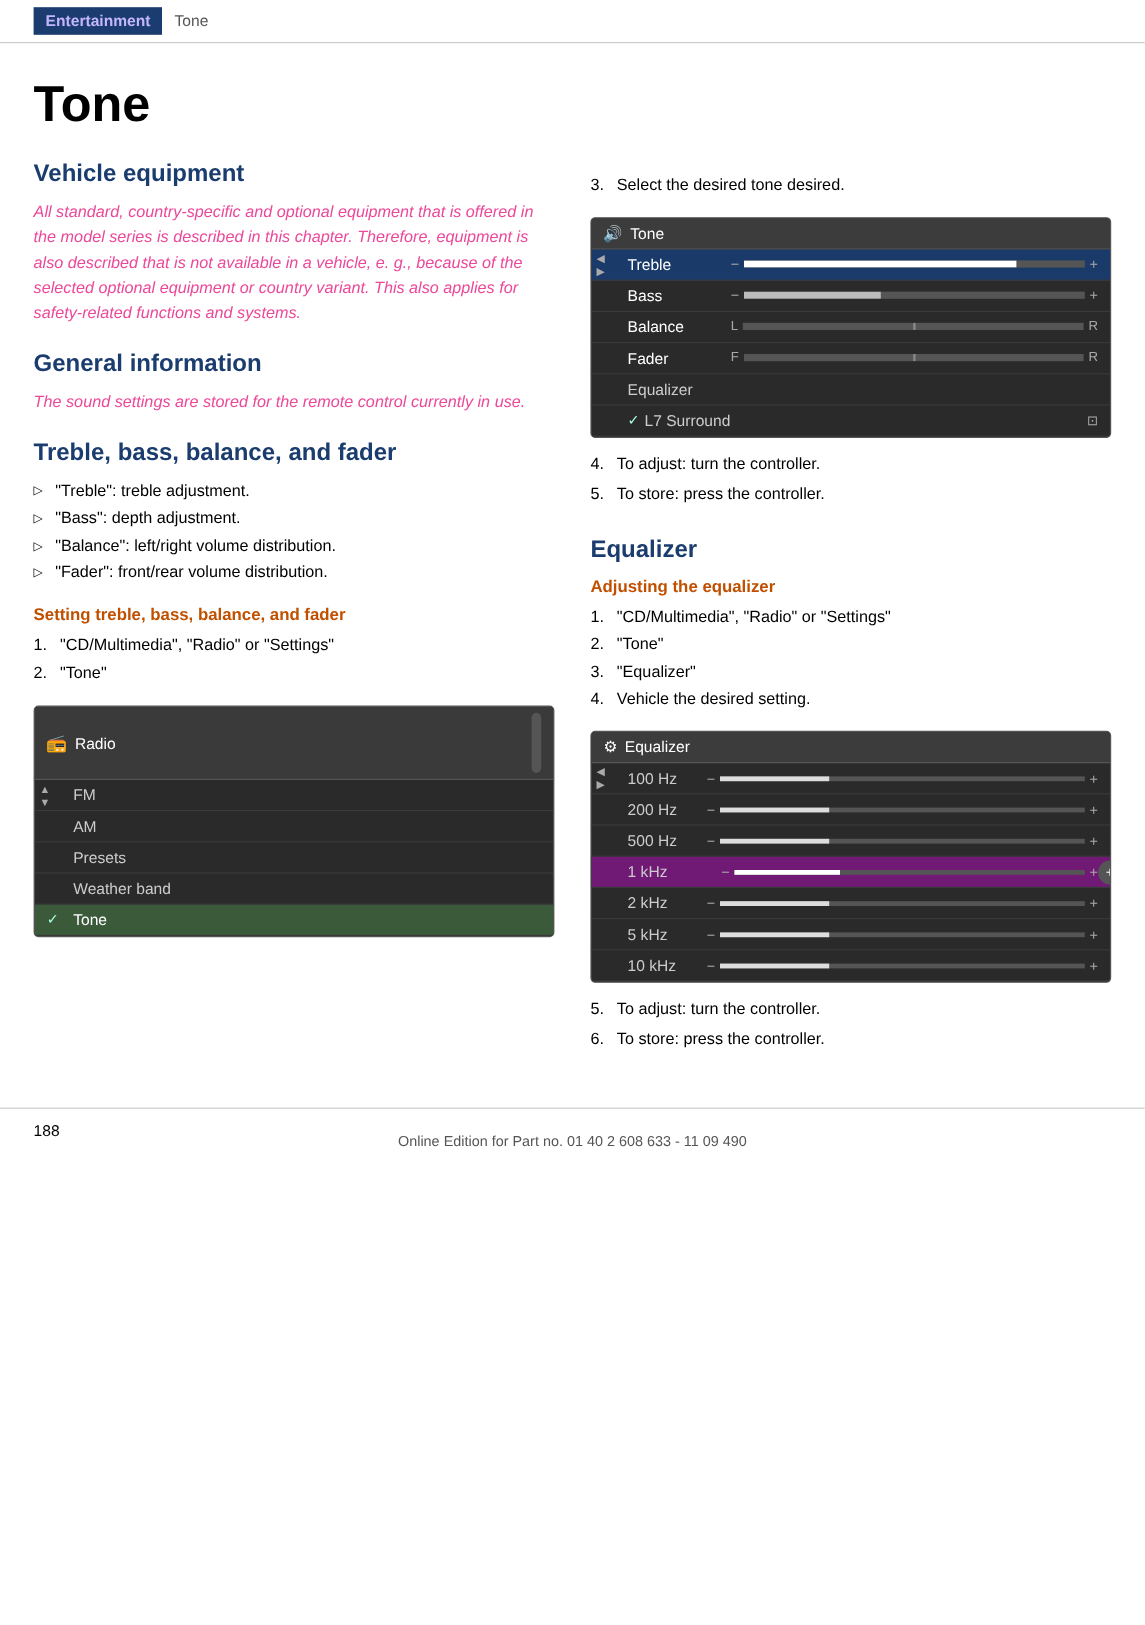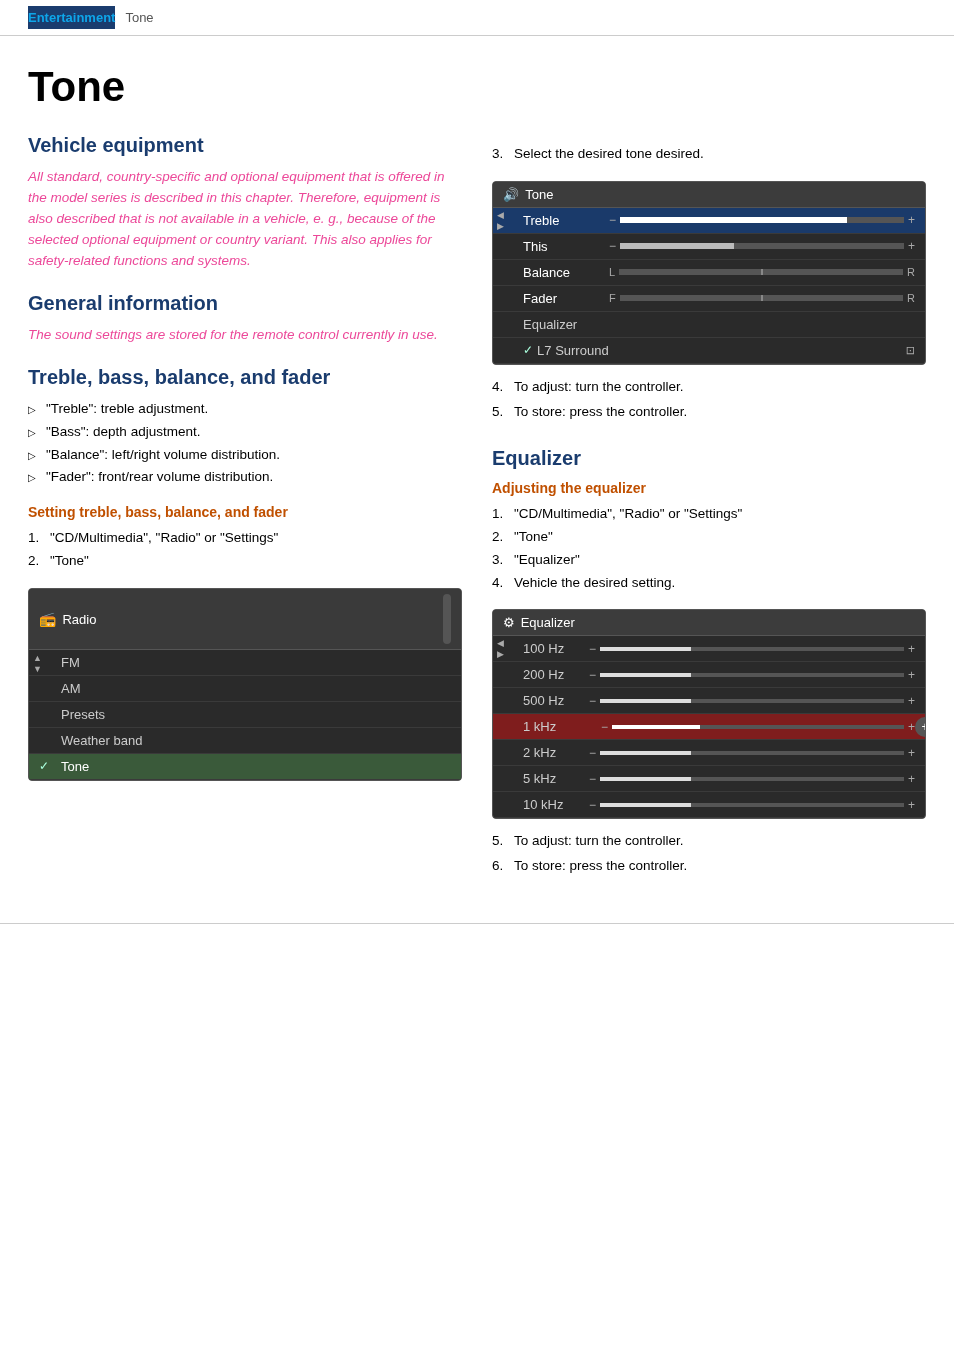--- a/index.html
+++ b/index.html
@@ -17,22 +17,22 @@
     .header {
       display: flex;
       align-items: center;
       border-bottom: 1px solid #ccc;
       padding: 6px 28px;
       background: #fff;
     }
 
     .header-entertainment {
       background: #1a3c6e;
-      color: #0ea5e9;
-      padding: 4px 0;
+      color: #c4b5fd;
+      padding: 4px 10px;
       font-size: 13px;
       font-weight: bold;
     }
 
     .header-tone {
       color: #555;
       font-size: 13px;
       padding: 4px 10px;
     }
 
@@ -274,21 +274,21 @@
     .eq-row {
       display: flex;
       align-items: center;
       padding: 5px 10px 5px 30px;
       border-bottom: 1px solid #3a3a3a;
       gap: 6px;
       position: relative;
     }
 
     .eq-row.active {
-      background: #7f1d1d;
+      background: #701a75;
       gap: 18px;
     }
 
     .eq-label {
       flex: 0 0 60px;
       font-size: 13px;
       color: #ccc;
     }
 
     .eq-slider {
@@ -433,21 +433,21 @@
         <div class="tone-slider">
           <span class="tone-slider-minus">−</span>
           <div class="tone-bar-container">
             <div class="tone-bar-fill" style="width:80%;background:#fff;"></div>
           </div>
           <span class="tone-slider-plus">+</span>
         </div>
       </div>
 
       <div class="tone-row">
-        <span class="tone-row-label">This</span>
+        <span class="tone-row-label">Bass</span>
         <div class="tone-slider">
           <span class="tone-slider-minus">−</span>
           <div class="tone-bar-container">
             <div class="tone-bar-fill" style="width:40%;background:#bbb;"></div>
           </div>
           <span class="tone-slider-plus">+</span>
         </div>
       </div>
 
       <div class="tone-row">
@@ -620,13 +620,17 @@
           <span>To store: press the controller.</span>
         </li>
       </ol>
     </div>
 
   </div>
 </div>
 
 <div class="footer-wrap" style="position:relative;margin-top:30px;">
   <hr class="divider-line">
+  <div style="display:flex;justify-content:center;align-items:center;padding:8px 28px;position:relative;">
+    <span class="footer-page" style="position:absolute;left:28px;font-size:13px;color:#000;">188</span>
+    <span style="font-size:12px;color:#555;">Online Edition for Part no. 01 40 2 608 633 - 11 09 490</span>
+  </div>
 </div>
 
 </body></html>

